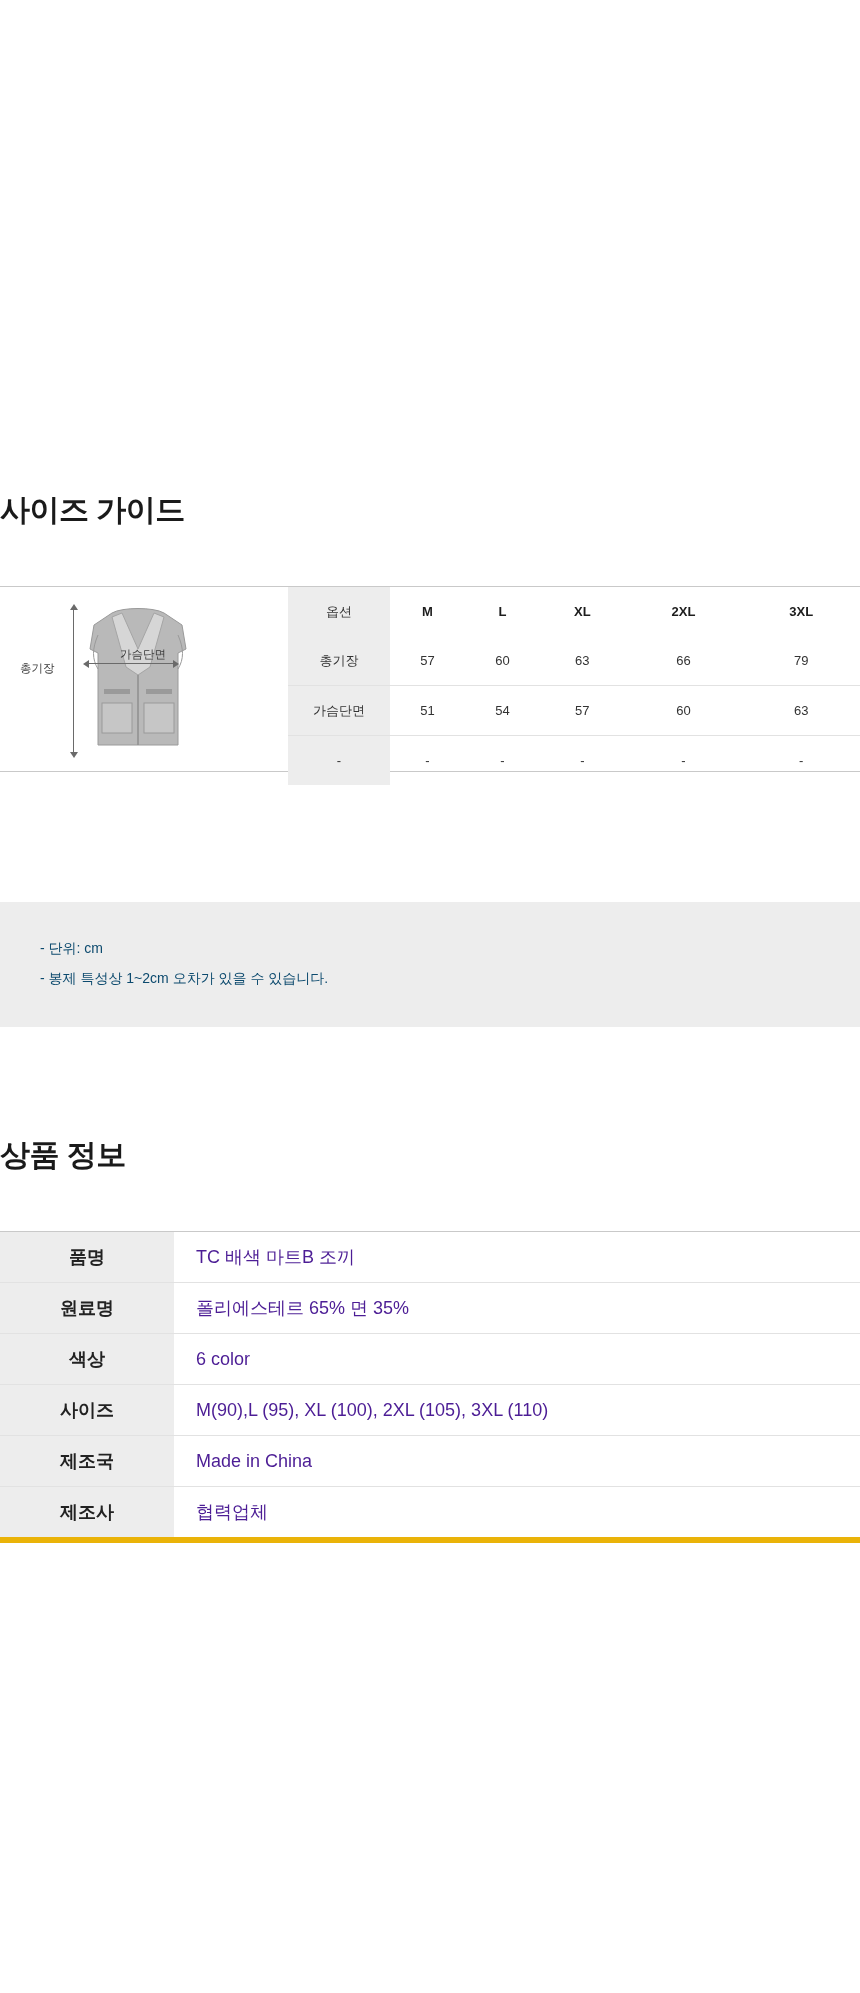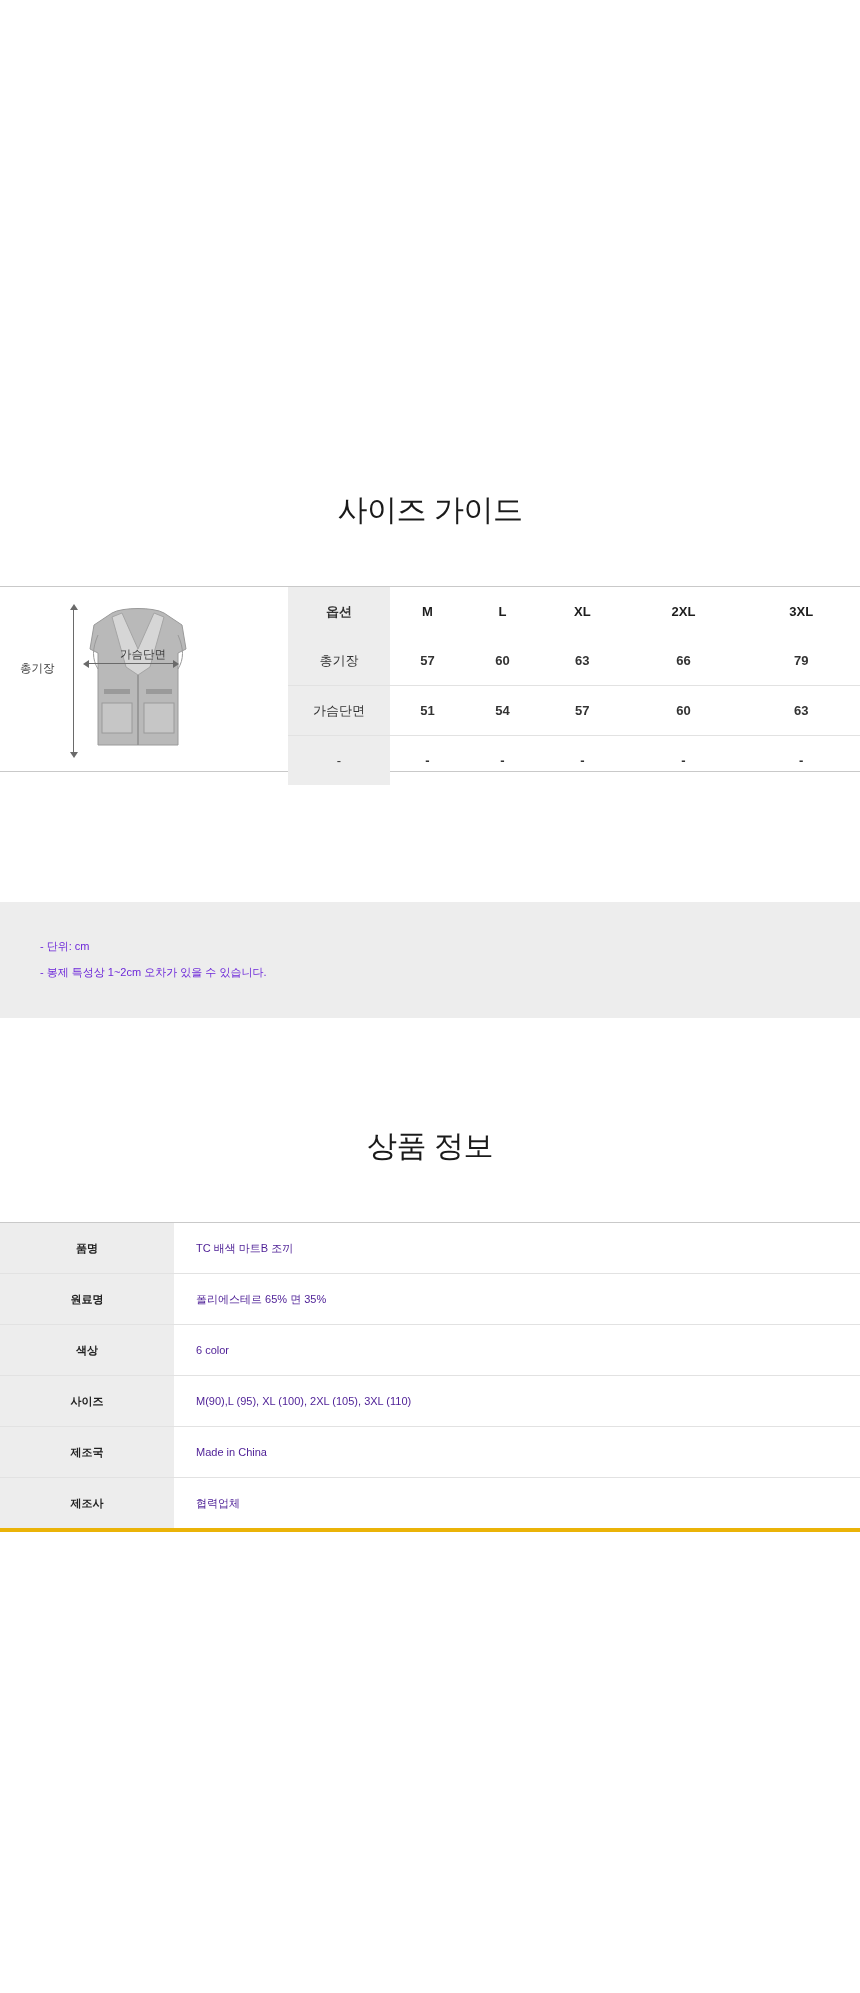--- a/index.html
+++ b/index.html
@@ -19,23 +19,22 @@
     width: 860px;
     margin: 0 auto;
     position: relative;
   }
 
   
   .size-guide-section {
     padding-top: 490px;
   }
   .section-title {
-    text-align: center;
     font-size: 30px;
-    font-weight: normal;
+    font-weight: bold;
     letter-spacing: -0.5px;
     color: #1a1a1a;
     margin: 0 0 55px 0;
   }
   .size-block {
     border-top: 1px solid #c9c9c9;
     border-bottom: 1px solid #c9c9c9;
     display: flex;
     align-items: stretch;
     height: 186px;
@@ -124,69 +123,69 @@
     flex: 1 1 auto;
     border-collapse: collapse;
     table-layout: fixed;
     font-size: 13px;
   }
   table.size-table th,
   table.size-table td {
     border-bottom: 1px solid #e2e2e2;
     text-align: center;
     height: 47px;
-    font-weight: bold;
+    font-weight: normal;
     color: #333333;
   }
   table.size-table tr:last-child th,
   table.size-table tr:last-child td {
     border-bottom: none;
   }
   table.size-table th.rowhead,
   table.size-table th.corner {
     background: #ededed;
     width: 100px;
     font-weight: normal;
     color: #333333;
   }
   table.size-table thead th {
     font-weight: bold;
     font-size: 13px;
     color: #1d1d1d;
   }
   table.size-table thead th.corner {
-    font-weight: bold;
+    font-weight: normal;
   }
 
   
   .notice {
     margin-top: 130px;
     background: #ededed;
     padding: 36px 40px 38px 40px;
     box-sizing: border-box;
   }
   .notice p {
     margin: 0 0 9px 0;
-    font-size: 11px;
+    font-size: 14px;
     line-height: 1.5;
-    color: #6d28d9;
+    color: #0c4a6e;
   }
   .notice p:last-child { margin-bottom: 0; }
 
   
   .product-info-section {
     margin-top: 108px;
   }
   table.info-table {
     width: 860px;
     border-collapse: collapse;
     table-layout: fixed;
     border-top: 1px solid #c9c9c9;
-    border-bottom: 4px solid #eab308;
-    font-size: 11px;
+    border-bottom: 6px solid #eab308;
+    font-size: 18px;
   }
   table.info-table th {
     width: 172px;
     background: #ededed;
     font-weight: bold;
     color: #222222;
     text-align: center;
     height: 48px;
     border-bottom: 1px solid #e2e2e2;
   }

